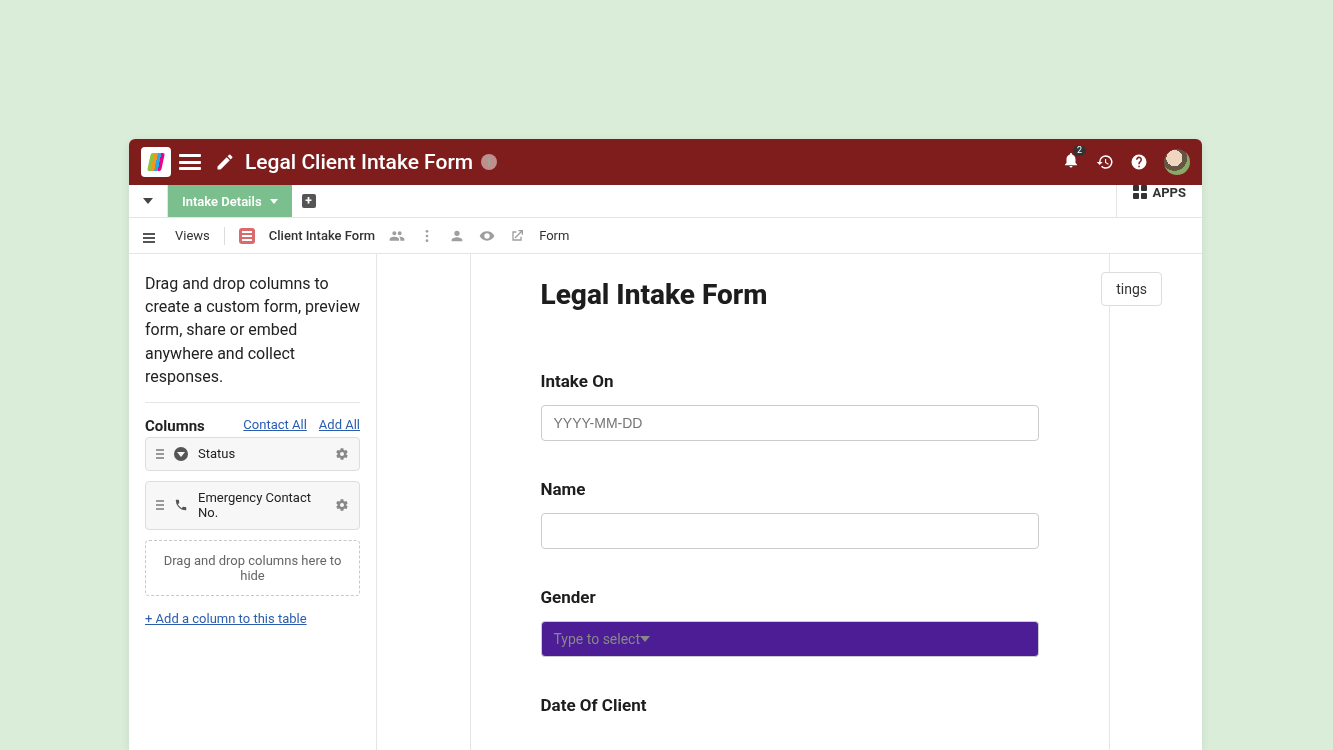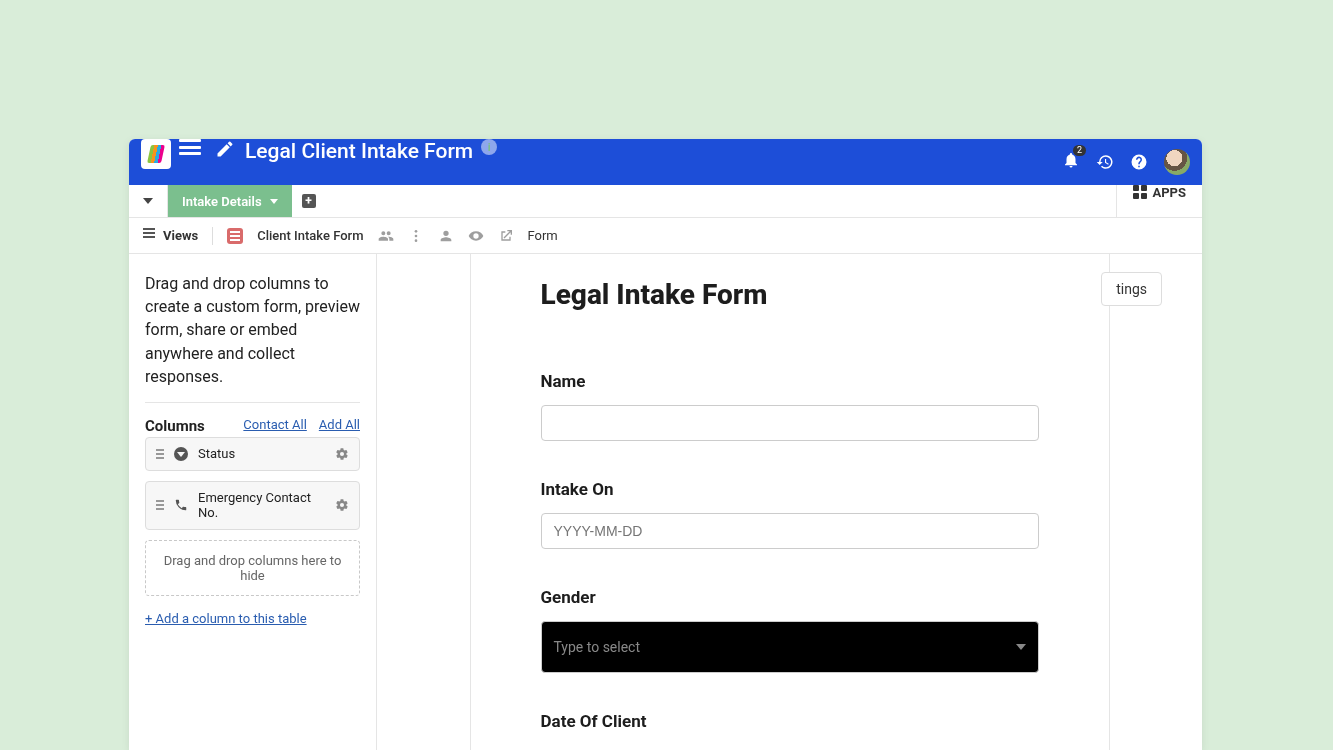--- a/index.html
+++ b/index.html
@@ -19,23 +19,24 @@
     height: 611px;
     background: #ffffff;
     border-radius: 6px 6px 0 0;
     overflow: hidden;
     box-shadow: 0 2px 8px rgba(0,0,0,0.08);
     display: flex;
     flex-direction: column;
   }
   
   .header {
-    background: #1d4ed8;
+    background: #7f1d1d;
     height: 46px;
     display: flex;
+    align-items: center;
     padding: 0 12px;
     color: #ffffff;
   }
   .logo-box {
     width: 30px;
     height: 30px;
     background: #ffffff;
     border-radius: 4px;
     display: flex;
     align-items: center;
@@ -199,24 +200,24 @@
     border-bottom: 1px solid #e5e5e5;
     display: flex;
     align-items: center;
     padding: 0 14px;
     gap: 14px;
     font-size: 13px;
     color: #333;
   }
   .views-btn {
     display: flex;
-    align-items: flex-start;
-    gap: 8px;
-    cursor: pointer;
-    font-weight: 700;
+    align-items: flex-end;
+    gap: 20px;
+    cursor: pointer;
+    font-weight: 400;
   }
   .three-lines {
     width: 12px;
     display: flex;
     flex-direction: column;
     gap: 2px;
   }
   .three-lines span { height: 2px; background: #555; }
   .vdiv { width: 1px; height: 18px; background: #ddd; }
   .form-badge {
@@ -368,30 +369,29 @@
     width: 100%;
     height: 36px;
     border: 1px solid #ccc;
     border-radius: 4px;
     padding: 0 12px;
     font-size: 14px;
     background: #fff;
   }
   .select-input {
     width: 100%;
-    height: 52px;
+    height: 36px;
     border: 1px solid #ccc;
     border-radius: 4px;
     padding: 0 12px;
     font-size: 14px;
     color: #888;
-    background: #000000;
-    display: flex;
-    align-items: center;
-    justify-content: space-between;
+    background: #4c1d95;
+    display: flex;
+    align-items: center;
     cursor: pointer;
   }
   .sel-chev {
     width:0;height:0;
     border-left:5px solid transparent;
     border-right:5px solid transparent;
     border-top:6px solid #888;
   }
 </style>
 </head>
@@ -534,27 +534,27 @@
       <div class="dropzone">Drag and drop columns here to hide</div>
       <span class="add-col-link">+ Add a column to this table</span>
     </div>
 
     <div class="form-wrap">
       <div class="settings-chip">tings</div>
       <div class="form-panel">
         <h1 class="form-title">Legal Intake Form</h1>
 
         <div class="field">
+          <div class="field-label">Intake On</div>
+          <input class="text-input" type="text" placeholder="YYYY-MM-DD" style="">
+        </div>
+
+        <div class="field">
           <div class="field-label">Name</div>
           <input class="text-input" type="text" value="" style="">
-        </div>
-
-        <div class="field">
-          <div class="field-label">Intake On</div>
-          <input class="text-input" type="text" placeholder="YYYY-MM-DD" style="">
         </div>
 
         <div class="field">
           <div class="field-label">Gender</div>
           <div class="select-input">
             <span>Type to select</span>
             <div class="sel-chev"></div>
           </div>
         </div>
 

